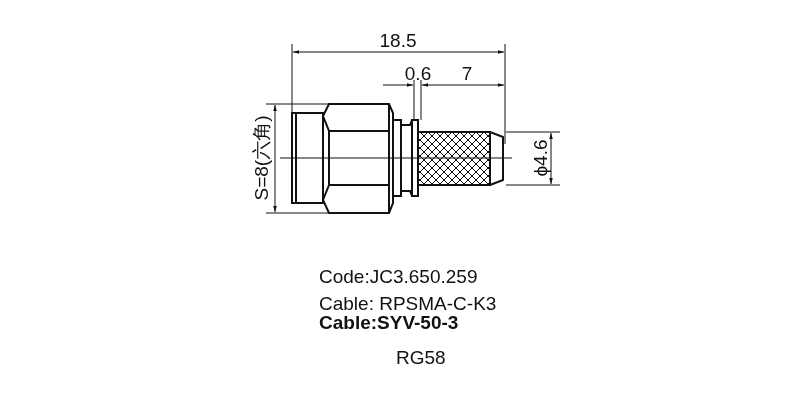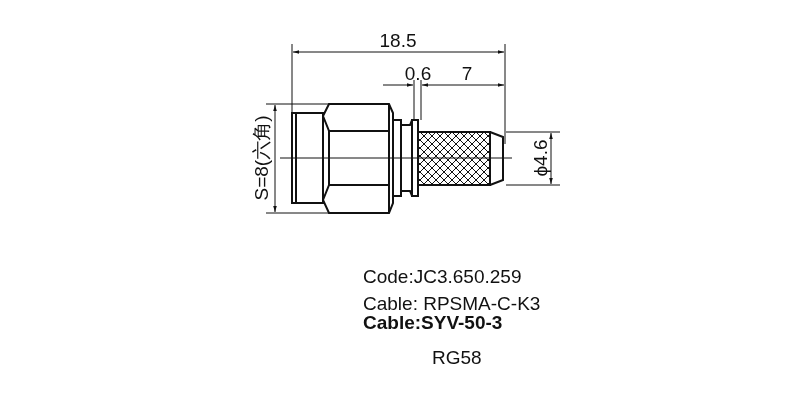--- a/index.html
+++ b/index.html
@@ -1,18 +1,18 @@
 <!DOCTYPE html>
 <html><head>
   <meta charset="utf-8">
   <style>
     html, body { margin: 0; padding: 0; background: #ffffff; }
     body { width: 800px; height: 400px; position: relative; overflow: hidden; font-family: "Liberation Sans", sans-serif; }
     #drawing { position: absolute; left: 0; top: 0; width: 800px; height: 400px; }
-    .spec { position: absolute; left: 319px; font-size: 19px; color: #111; line-height: 22px; white-space: pre; margin-left: 44px; }
+    .spec { position: absolute; left: 319px; font-size: 19px; color: #111; line-height: 22px; white-space: pre; }
     .dimtxt { font-family: "Liberation Sans", sans-serif; font-size: 19px; fill: #111; }
   </style>
 </head>
 <body>
 
 <svg id="drawing" viewBox="0 0 800 400" xmlns="http://www.w3.org/2000/svg">
   <defs>
     <marker id="arr" viewBox="0 0 10 10" refX="10" refY="5" markerWidth="10" markerHeight="6" orient="auto-start-reverse" markerUnits="userSpaceOnUse">
       <path d="M0,2 L10,5 L0,8 z" fill="#111"></path>
     </marker>
@@ -74,13 +74,13 @@
     <line x1="266" y1="104" x2="329" y2="104" stroke="#111" stroke-width="1"></line>
     <line x1="266" y1="213" x2="329" y2="213" stroke="#111" stroke-width="1"></line>
     <line x1="275" y1="105" x2="275" y2="212" stroke="#111" stroke-width="1" marker-start="url(#arr)" marker-end="url(#arr)"></line>
     <text class="dimtxt" transform="translate(268,158) rotate(-90)" text-anchor="middle">S=8(六角)</text>
   </g>
 </svg>
 
 <div class="spec" style="top:266px;">Code:JC3.650.259</div>
 <div class="spec" style="top:293px;">Cable: RPSMA-C-K3</div>
 <div class="spec" style="top:312px;font-weight:bold;">Cable:SYV-50-3</div>
-<div class="spec" style="top:347px; left:388px;">RG58</div>
+<div class="spec" style="top:347px; left:396px;">RG58</div>
 
 </body></html>

